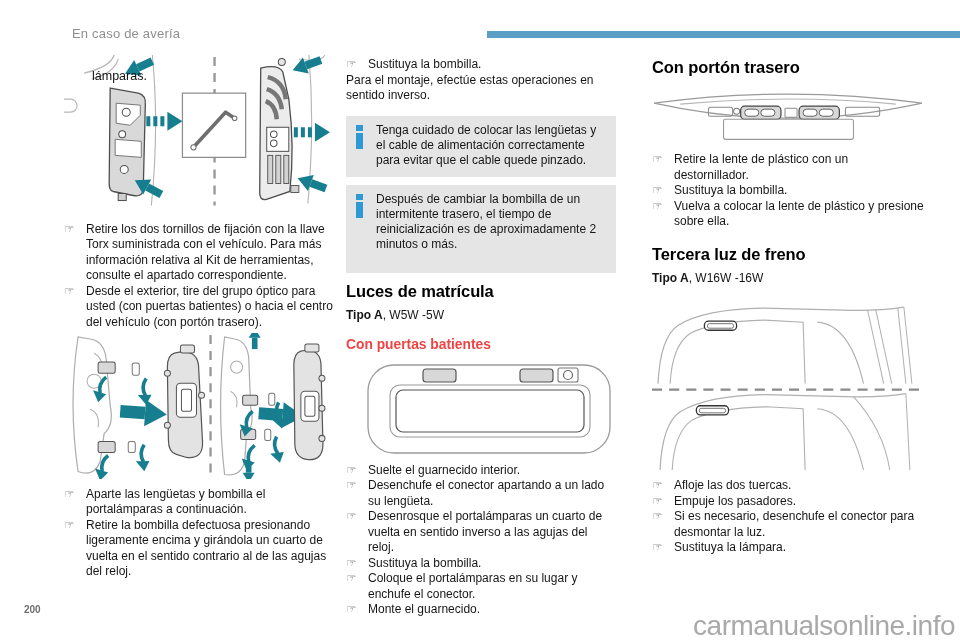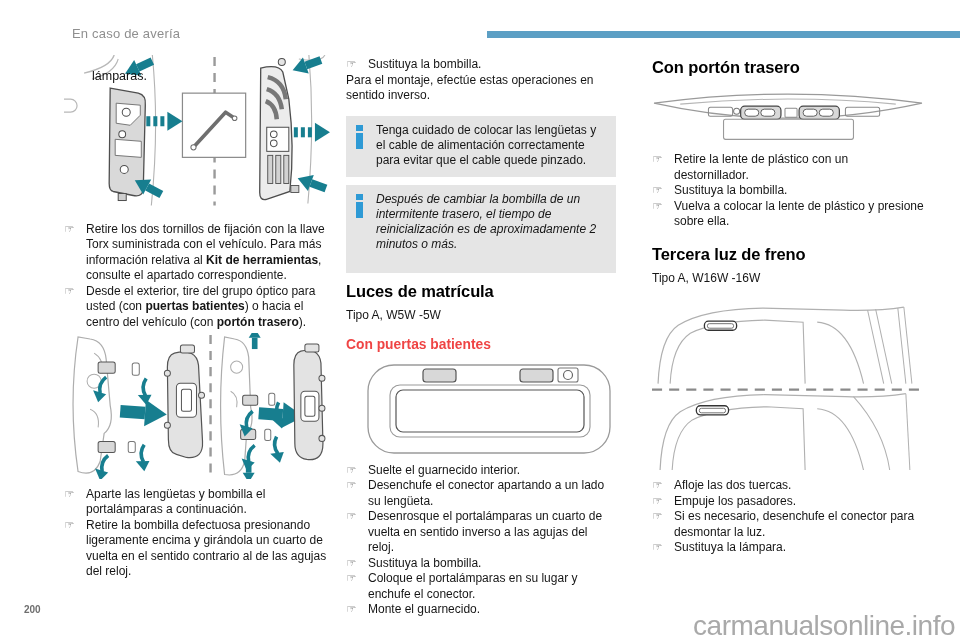--- a/index.html
+++ b/index.html
@@ -27,32 +27,32 @@
     position:absolute; left:28px; top:14px;
     font-size:12.5px; color:#111; background:transparent;text-align:right;
   }
 
   .step { display:flex; align-items:flex-start; }
   .hand {
     flex:0 0 22px; font-family:"DejaVu Sans", sans-serif;
     font-size:11.5px; color:#444; line-height:15.5px;
   }
   .t, .para { font-size:12px; line-height:15.5px; color:#161616; }
-  .t b { font-weight:bold; }
+  .t b { font-weight:normal; }
 
   h2.sec { font-size:16.5px; font-weight:bold; color:#000; line-height:19px; letter-spacing:-.1px; }
   h3.subsec { font-size:13.8px; font-weight:bold; color:#ef4444; line-height:17px; }
   .type-line { font-size:12px; line-height:15px; color:#161616; }
-  .type-line b { font-weight:normal; }
+  .type-line b { font-weight:bold; }
 
   .info-box {
     position:relative; background:#e5e5e5;
     padding:7px 12px 9px 30px;
   }
-  .info-box.tall { padding-bottom:21px;font-style:italic; }
+  .info-box.tall { padding-bottom:21px; }
   .info-box .para { line-height:15px; }
   .info-icon { position:absolute; left:10px; top:9px; width:7px; }
   .info-icon .dot  { display:block; width:7px; height:6px;  background:#2E9AD5; }
   .info-icon .stem { display:block; width:7px; height:16px; background:#2E9AD5; margin-top:2px; }
 
   .page-number {
     position:absolute; left:24px; top:604px;
     font-size:10px; font-weight:bold; color:#6e6e6e;
   }
   .watermark {

